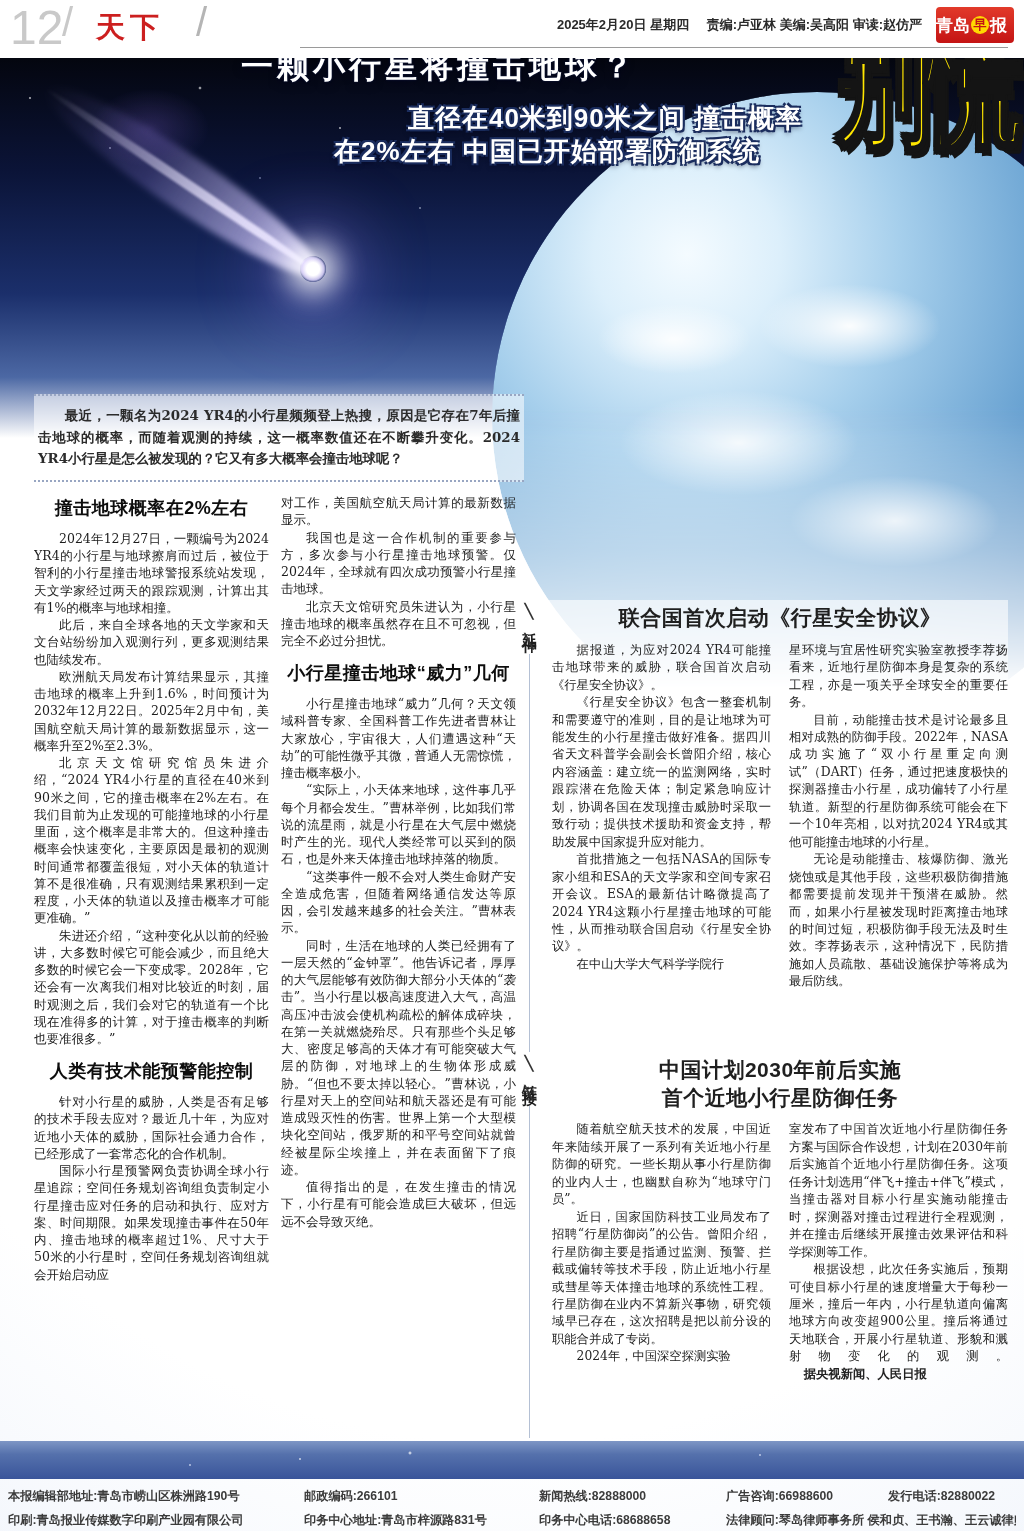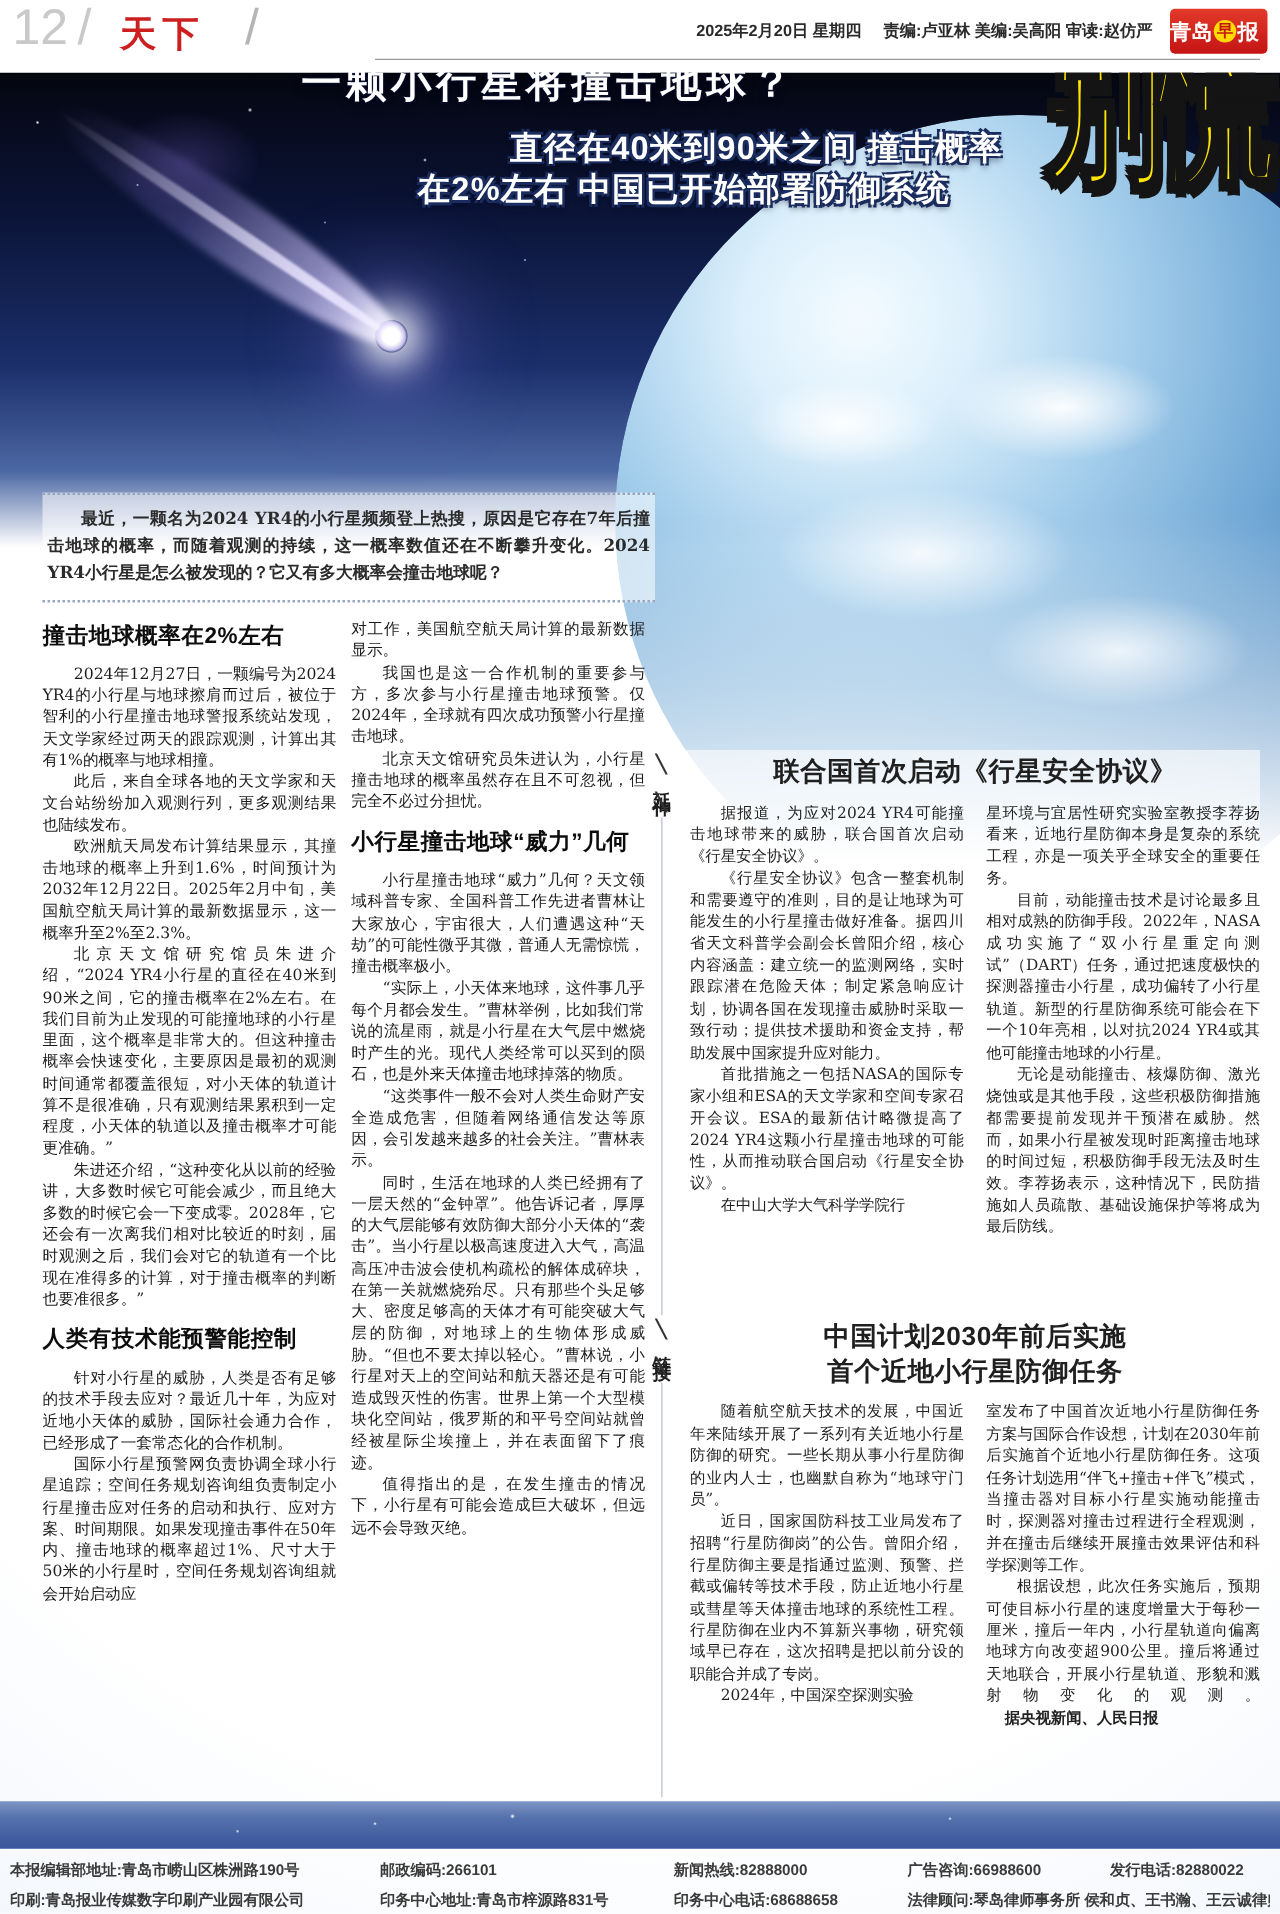--- a/index.html
+++ b/index.html
@@ -3,21 +3,21 @@
 <meta charset="utf-8">
 <style>
   html,body{margin:0;padding:0;}
   body{
     width:1024px;height:1531px;position:relative;overflow:hidden;
     background:radial-gradient(130% 95% at 50% 42%, #ffffff 55%, #e3ebf8 100%);
     font-family:"Liberation Sans",sans-serif;
   }
   
   .topbar{position:absolute;top:0;left:0;width:1024px;height:58px;background:#fff;z-index:30;}
-  .pagenum{position:absolute;left:10px;top:0px;font-size:40px;color:#c9c9c9;font-weight:400;}
+  .pagenum{position:absolute;left:10px;top:0px;font-size:48px;color:#c9c9c9;font-weight:400;}
   .slash1{position:absolute;left:62px;top:0px;font-size:40px;color:#c9c9c9;font-weight:300;}
   .section-name{position:absolute;left:96px;top:8px;font-size:29px;color:#cc1f1f;font-weight:900;letter-spacing:5px;}
   .slash2{position:absolute;left:196px;top:0px;font-size:40px;color:#b5b5b5;font-weight:300;}
   .topbar-rule{position:absolute;left:300px;right:16px;top:47px;height:1px;background:#9a9a9a;}
   .topbar-right{position:absolute;right:102px;top:16px;font-size:13px;font-weight:700;color:#2a2a2a;white-space:nowrap;}
   .topbar-right span{margin-left:14px;}
   .logo{position:absolute;right:10px;top:7px;width:78px;height:36px;border-radius:4px;
     background:linear-gradient(180deg,#e23a2a,#c41414);color:#fff;font-weight:900;font-size:17px;
     display:flex;align-items:center;gap:1px;}
   .logo-circle{width:18px;height:18px;border-radius:50%;background:#ffd900;color:#c41414;
@@ -77,21 +77,21 @@
     border-top:2px dotted #98a6c2;border-bottom:2px dotted #98a6c2;
     padding:9px 4px 10px;background:rgba(255,255,255,.55);}
   .intro p{margin:0;font-family:"DejaVu Serif",serif;font-size:13.4px;font-weight:700;color:#2b2b2b;
     line-height:1.62;text-indent:2em;text-align:justify;}
   
   .left-cols{position:absolute;top:494px;left:34px;width:482px;height:942px;display:flex;gap:12px;z-index:6;overflow:hidden;}
   .col{flex:1;font-family:"DejaVu Serif",serif;font-size:12.5px;line-height:1.38;color:#1c1c1c;text-align:justify;}
   .col p{margin:0;text-indent:2em;}
   .col p.noind{text-indent:0;}
   .col h2{font-family:"Liberation Sans",sans-serif;font-size:18px;font-weight:900;color:#0d0d0d;
-    text-align:left;margin:12px 0 9px;letter-spacing:0.5px;}
+    text-align:center;margin:12px 0 9px;letter-spacing:0.5px;}
   .col h2.first{margin-top:2px;}
   
   .boxed{position:absolute;left:516px;width:492px;display:flex;z-index:6;overflow:hidden;}
   .extend{top:600px;height:452px;background:rgba(255,255,255,.6);}
   .link{top:1052px;height:386px;}
   .vlabel{width:26px;display:flex;flex-direction:column;align-items:center;padding-top:4px;}
   .vmark{color:#333;font-size:14px;line-height:1;font-weight:700;}
   .vtext{writing-mode:vertical-rl;font-size:15px;font-weight:700;letter-spacing:5px;color:#1d1d1d;margin:3px 0;font-family:"DejaVu Serif",serif;}
   .vline{flex:1;width:1px;background:#b4c0d4;margin-top:6px;}
   .box-content{flex:1;padding-left:10px;}

